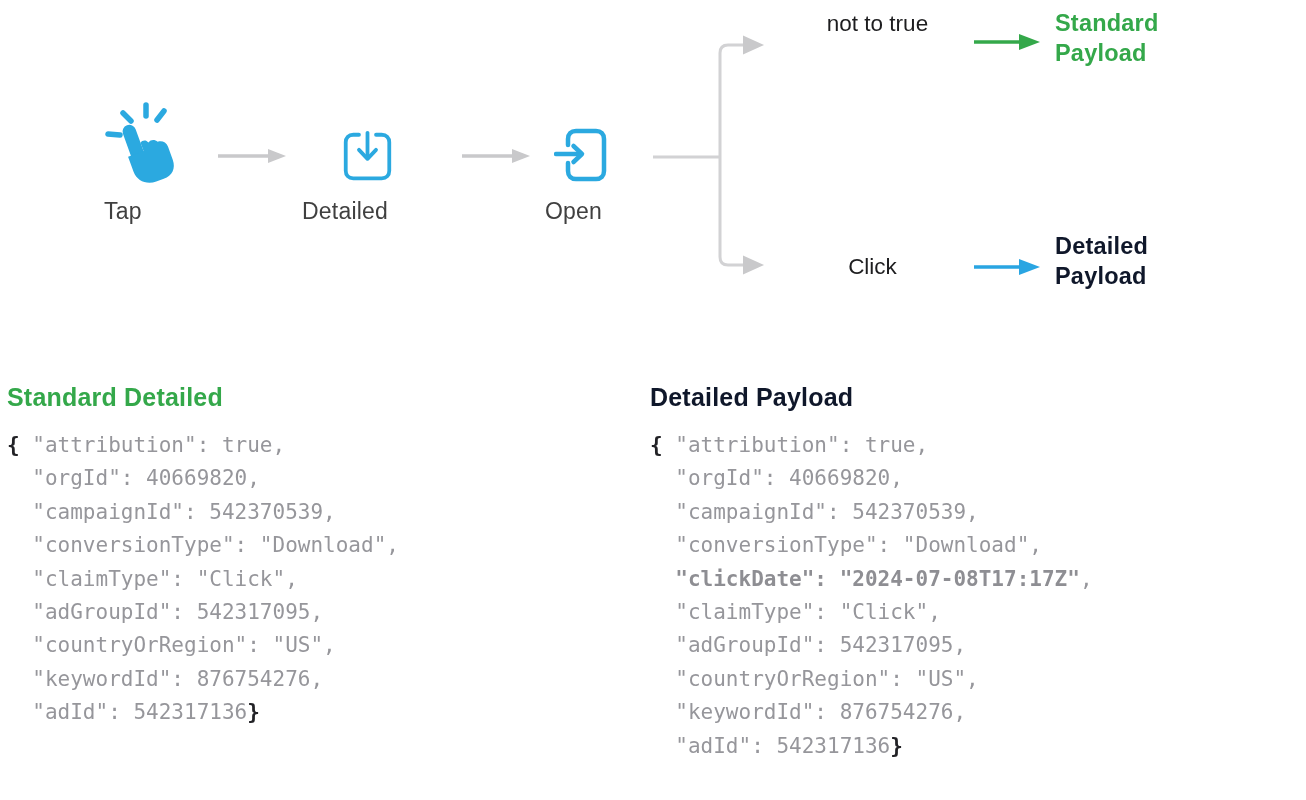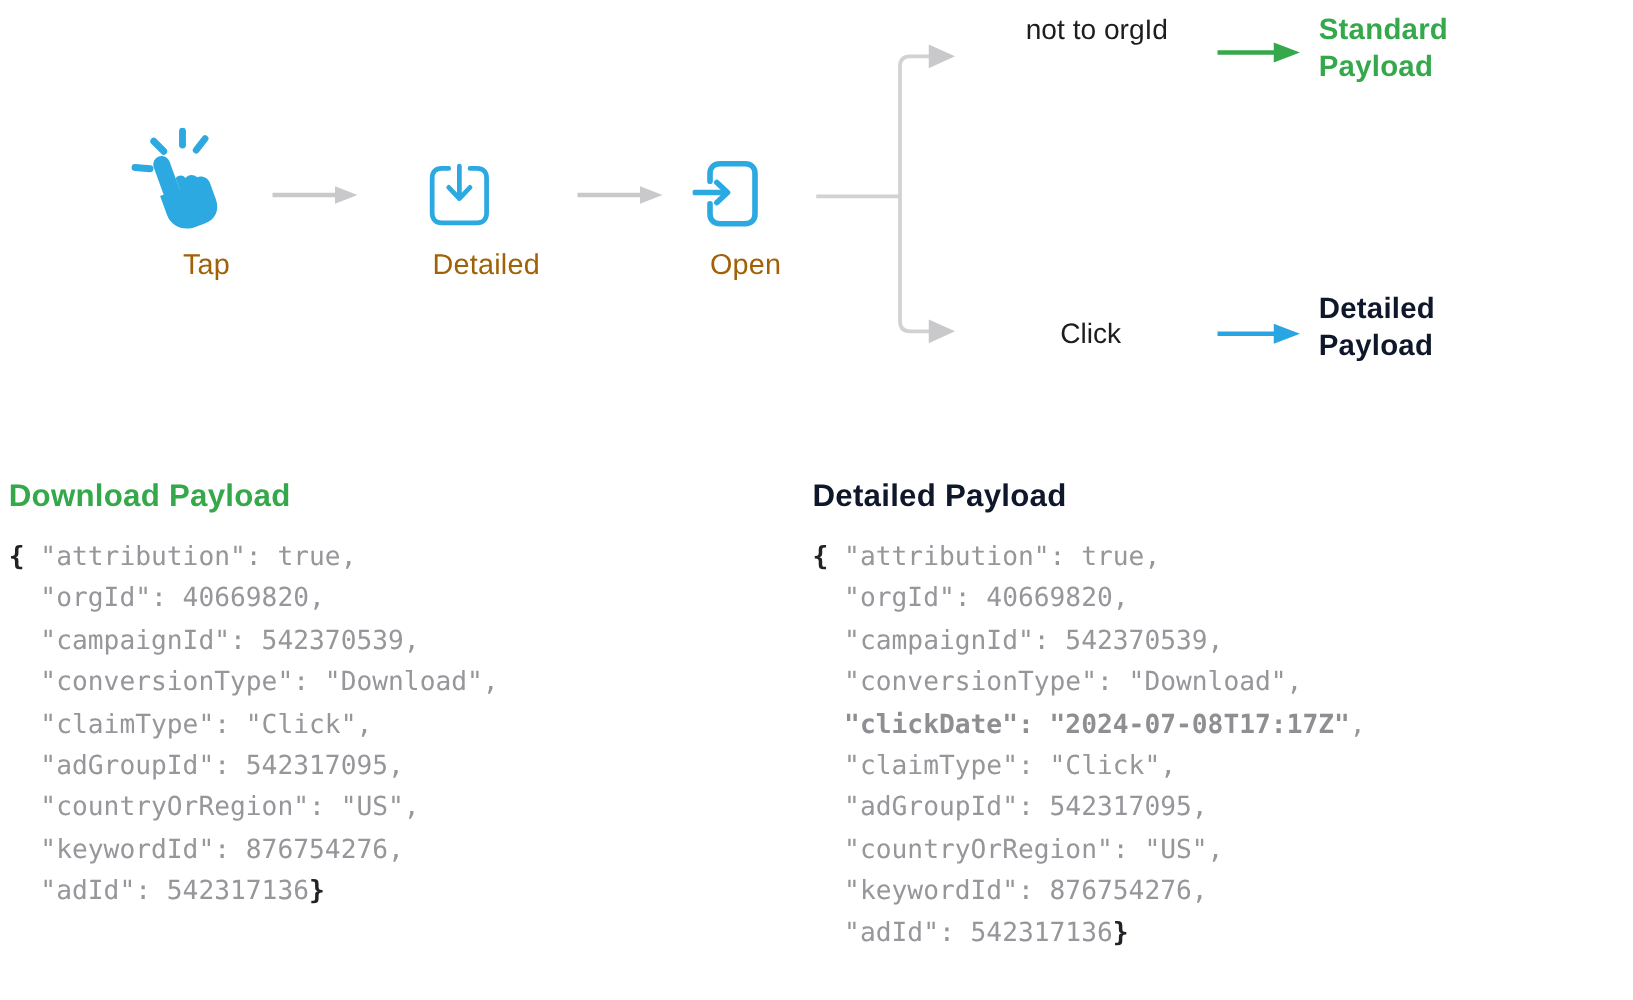--- a/index.html
+++ b/index.html
@@ -1,21 +1,21 @@
 <!DOCTYPE html>
 <html><head>
 <meta charset="utf-8">
 <style>
   html,body { margin:0; padding:0; background:#ffffff; }
   body { width:1306px; height:800px; font-family:"Liberation Sans", sans-serif; }
   .stage { position:relative; width:1306px; height:800px; background:#ffffff; overflow:hidden; }
   .abs { position:absolute; }
 
   .step-label {
-    font-size:23px; color:#a16207; text-align:right; letter-spacing:0.2px;
+    font-size:23px; color:#404040; text-align:left; letter-spacing:0.2px;
   }
   .cond-label {
     font-size:22.5px; color:#1d1d1f; text-align:center; line-height:30px;
   }
   .result-label {
     font-size:23.5px; font-weight:bold; line-height:30px;
     letter-spacing:0.2px;
   }
   .green { color:#34a84a; }
   .blue  { color:#0f172a; }
@@ -83,21 +83,21 @@
 
   <svg class="abs" style="left:640px; top:20px;" width="160" height="280" viewBox="0 0 160 280">
     <path d="M13,137 L80,137
              M80,137 L80,33 Q80,25 88,25 L104,25
              M80,137 L80,237 Q80,245 88,245 L104,245" fill="none" stroke="#d2d2d4" stroke-width="3"></path>
     <polygon points="103,15.5 103,34.5 124,25" fill="#c9c9cb"></polygon>
     <polygon points="103,235.5 103,254.5 124,245" fill="#c9c9cb"></polygon>
   </svg>
 
   <div class="abs cond-label" style="left:795px; top:9px; width:165px;">
-    <div>not to orgId</div>
+    <div>not to true</div>
   </div>
 
   <svg class="abs" style="left:972px; top:31px;" width="70" height="22" viewBox="0 0 70 22">
     <line x1="2" y1="11" x2="48" y2="11" stroke="#34a84a" stroke-width="3.5"></line>
     <polygon points="47,3 47,19 68,11" fill="#34a84a"></polygon>
   </svg>
 
   <div class="abs result-label green" style="left:1055px; top:8px; width:145px;">
     <div>Standard</div>
     <div>Payload</div>
@@ -108,19 +108,19 @@
   <svg class="abs" style="left:972px; top:256px;" width="70" height="22" viewBox="0 0 70 22">
     <line x1="2" y1="11" x2="48" y2="11" stroke="#29a5e2" stroke-width="3.5"></line>
     <polygon points="47,3 47,19 68,11" fill="#29a5e2"></polygon>
   </svg>
 
   <div class="abs result-label blue" style="left:1055px; top:231px; width:145px;">
     <div>Detailed</div>
     <div>Payload</div>
   </div>
 
-  <div class="abs payload-title green" style="left:7px; top:383px;">Download Payload</div>
+  <div class="abs payload-title green" style="left:7px; top:383px;">Standard Detailed</div>
   <pre class="abs code" style="left:7px; top:429px; margin:0;"><div><span class="brace">{</span><span> "attribution": true,</span></div><div><span>  "orgId": 40669820,</span></div><div><span>  "campaignId": 542370539,</span></div><div><span>  "conversionType": "Download",</span></div><div><span>  "claimType": "Click",</span></div><div><span>  "adGroupId": 542317095,</span></div><div><span>  "countryOrRegion": "US",</span></div><div><span>  "keywordId": 876754276,</span></div><div><span>  "adId": 542317136</span><span class="brace">}</span></div></pre>
 
   <div class="abs payload-title blue" style="left:650px; top:383px;">Detailed Payload</div>
   <pre class="abs code" style="left:650px; top:429px; margin:0;"><div><span class="brace">{</span><span> "attribution": true,</span></div><div><span>  "orgId": 40669820,</span></div><div><span>  "campaignId": 542370539,</span></div><div><span>  "conversionType": "Download",</span></div><div><span>  </span><span class="bold">"clickDate": "2024-07-08T17:17Z"</span><span>,</span></div><div><span>  "claimType": "Click",</span></div><div><span>  "adGroupId": 542317095,</span></div><div><span>  "countryOrRegion": "US",</span></div><div><span>  "keywordId": 876754276,</span></div><div><span>  "adId": 542317136</span><span class="brace">}</span></div></pre>
 
 </div>
 
 </body></html>

